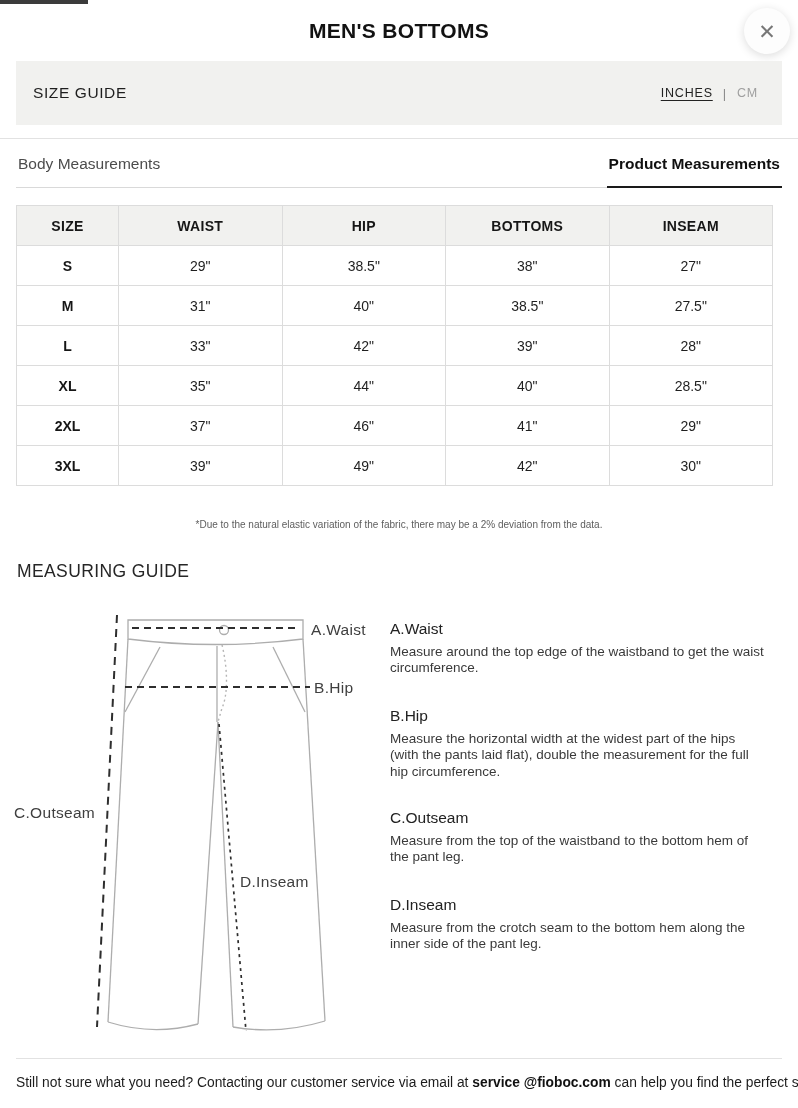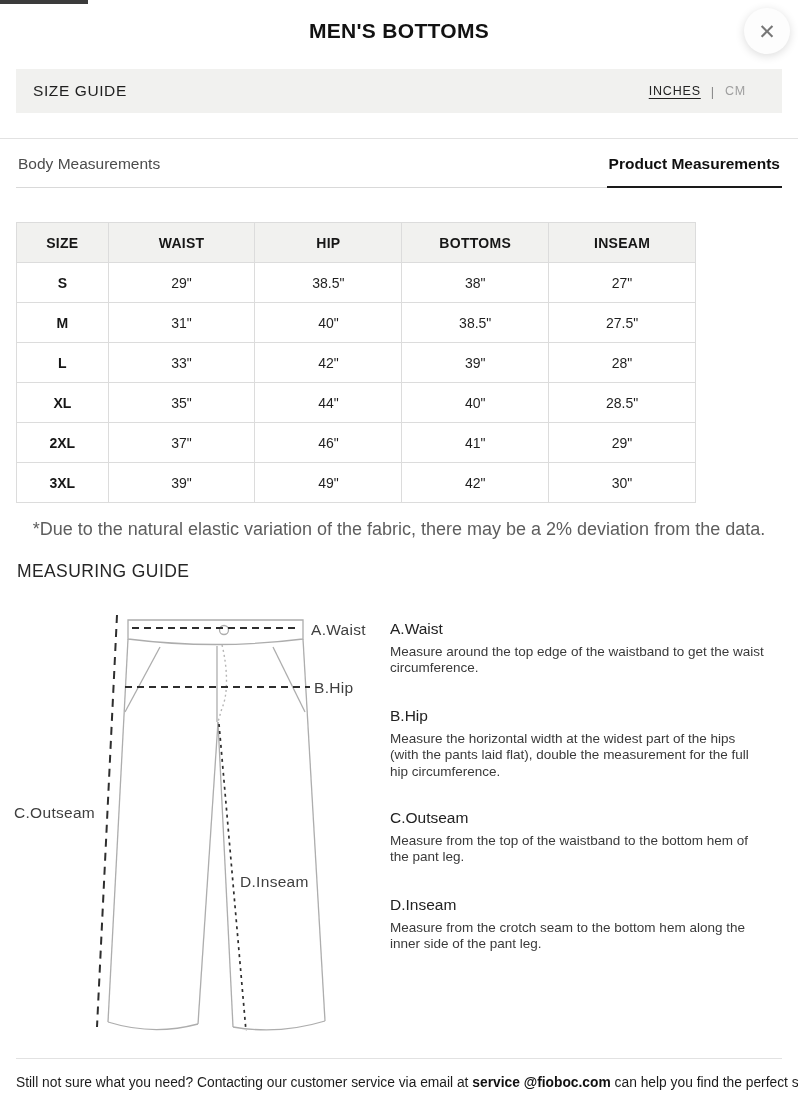--- a/index.html
+++ b/index.html
@@ -14,52 +14,52 @@
     position:absolute; top:19px; left:0; right:0; text-align:center;
     font-size:21px; font-weight:700; color:#121212; letter-spacing:0.3px;
   }
   .close-btn {
     position:absolute; top:8px; right:8px; width:46px; height:46px; border-radius:50%;
     background:#fdfdfd; box-shadow:0 2px 10px rgba(0,0,0,0.14);
     display:flex; align-items:center; justify-content:center; cursor:pointer;
   }
   .close-btn .x { font-size:21px; color:#777; line-height:1; }
   .size-guide-bar {
-    position:absolute; top:69px; left:16px; right:16px; height:44px; background:#f1f1ef;
-    display:flex; align-items:center; justify-content:space-between; padding:0 36px 0 17px;
+    position:absolute; top:61px; left:16px; right:16px; height:64px; background:#f1f1ef;
+    display:flex; align-items:center; justify-content:space-between; padding:0 24px 0 17px;
   }
   .size-guide-title { font-size:15.5px; color:#1e1e1e; letter-spacing:0.6px; font-weight:400; }
   .unit-toggle { display:flex; align-items:center; gap:10px; font-size:12.5px; letter-spacing:0.8px; }
   .unit-inches { color:#222; text-decoration:underline; text-underline-offset:3px; cursor:pointer; }
   .unit-sep { color:#8a8a8a; font-size:13px; }
   .unit-cm { color:#9f9f9f; cursor:pointer;text-align:right; }
   .divider-top { position:absolute; top:138px; left:0; right:0; height:1px; background:#e2e2e2; }
   .tabs {
     position:absolute; top:146px; left:16px; right:16px; height:42px;
     display:flex; justify-content:space-between; align-items:flex-end; gap:108px;
     border-bottom:1px solid #d9d9d9;
   }
   .tab { font-size:15.5px; color:#4c4c4c; padding:0 2px 14px 2px; cursor:pointer; }
   .tab.active {
     font-weight:700; color:#101010; border-bottom:2px solid #1a1a1a;
     margin-bottom:-1px; padding-bottom:13px;
   }
   .size-table {
-    position:absolute; top:222px; left:16px; width:680px;
+    position:absolute; top:205px; left:16px; width:757px;
     border-collapse:collapse; table-layout:fixed; font-size:14px;
   }
   .size-table col.c-size { width:13.5%; }
   .size-table th, .size-table td {
     border:1px solid #dcdcdc; text-align:center; height:40px; padding:0 4px; color:#1f1f1f;
   }
   .size-table thead th { background:#f1f1ef; font-weight:700; color:#161616; letter-spacing:0.3px; }
   .size-table td.row-size { font-weight:700; color:#161616; }
   .table-note {
     position:absolute; top:519px; left:0; right:0; text-align:center;
-    font-size:18px; color:#5e5e5e;
+    font-size:10px; color:#5e5e5e;
   }
   .mg-title {
     position:absolute; top:561px; left:17px;
     font-size:17.5px; font-weight:500; color:#262626; letter-spacing:0.4px;
   }
   .diagram { position:absolute; top:603px; left:0; width:384px; height:444px; }
   .diagram svg { position:absolute; inset:0; }
   .diag-label { position:absolute; font-size:15.5px; color:#3f3f3f; letter-spacing:0.3px; white-space:nowrap; }
   .lbl-waist { left:311px; top:18px; }
   .lbl-hip { left:314px; top:76px; }

